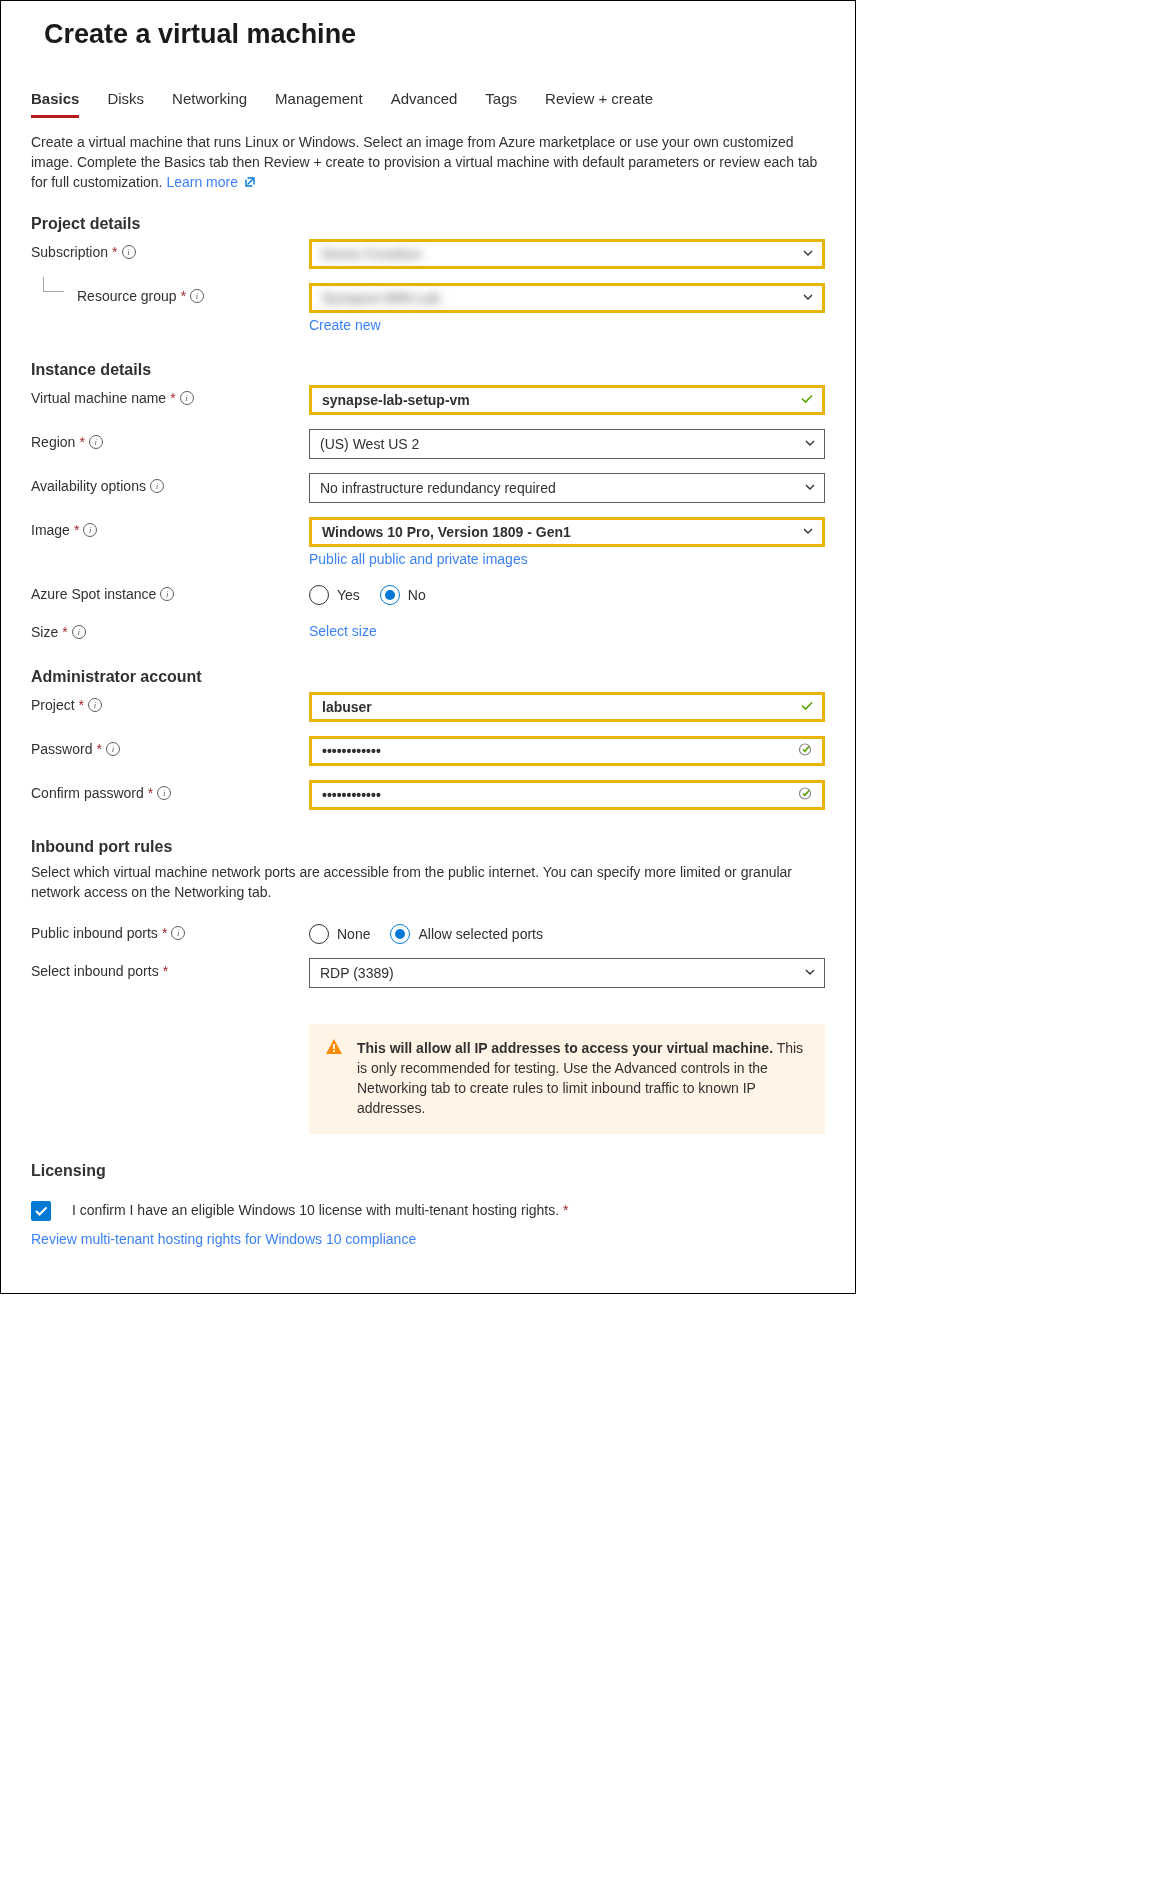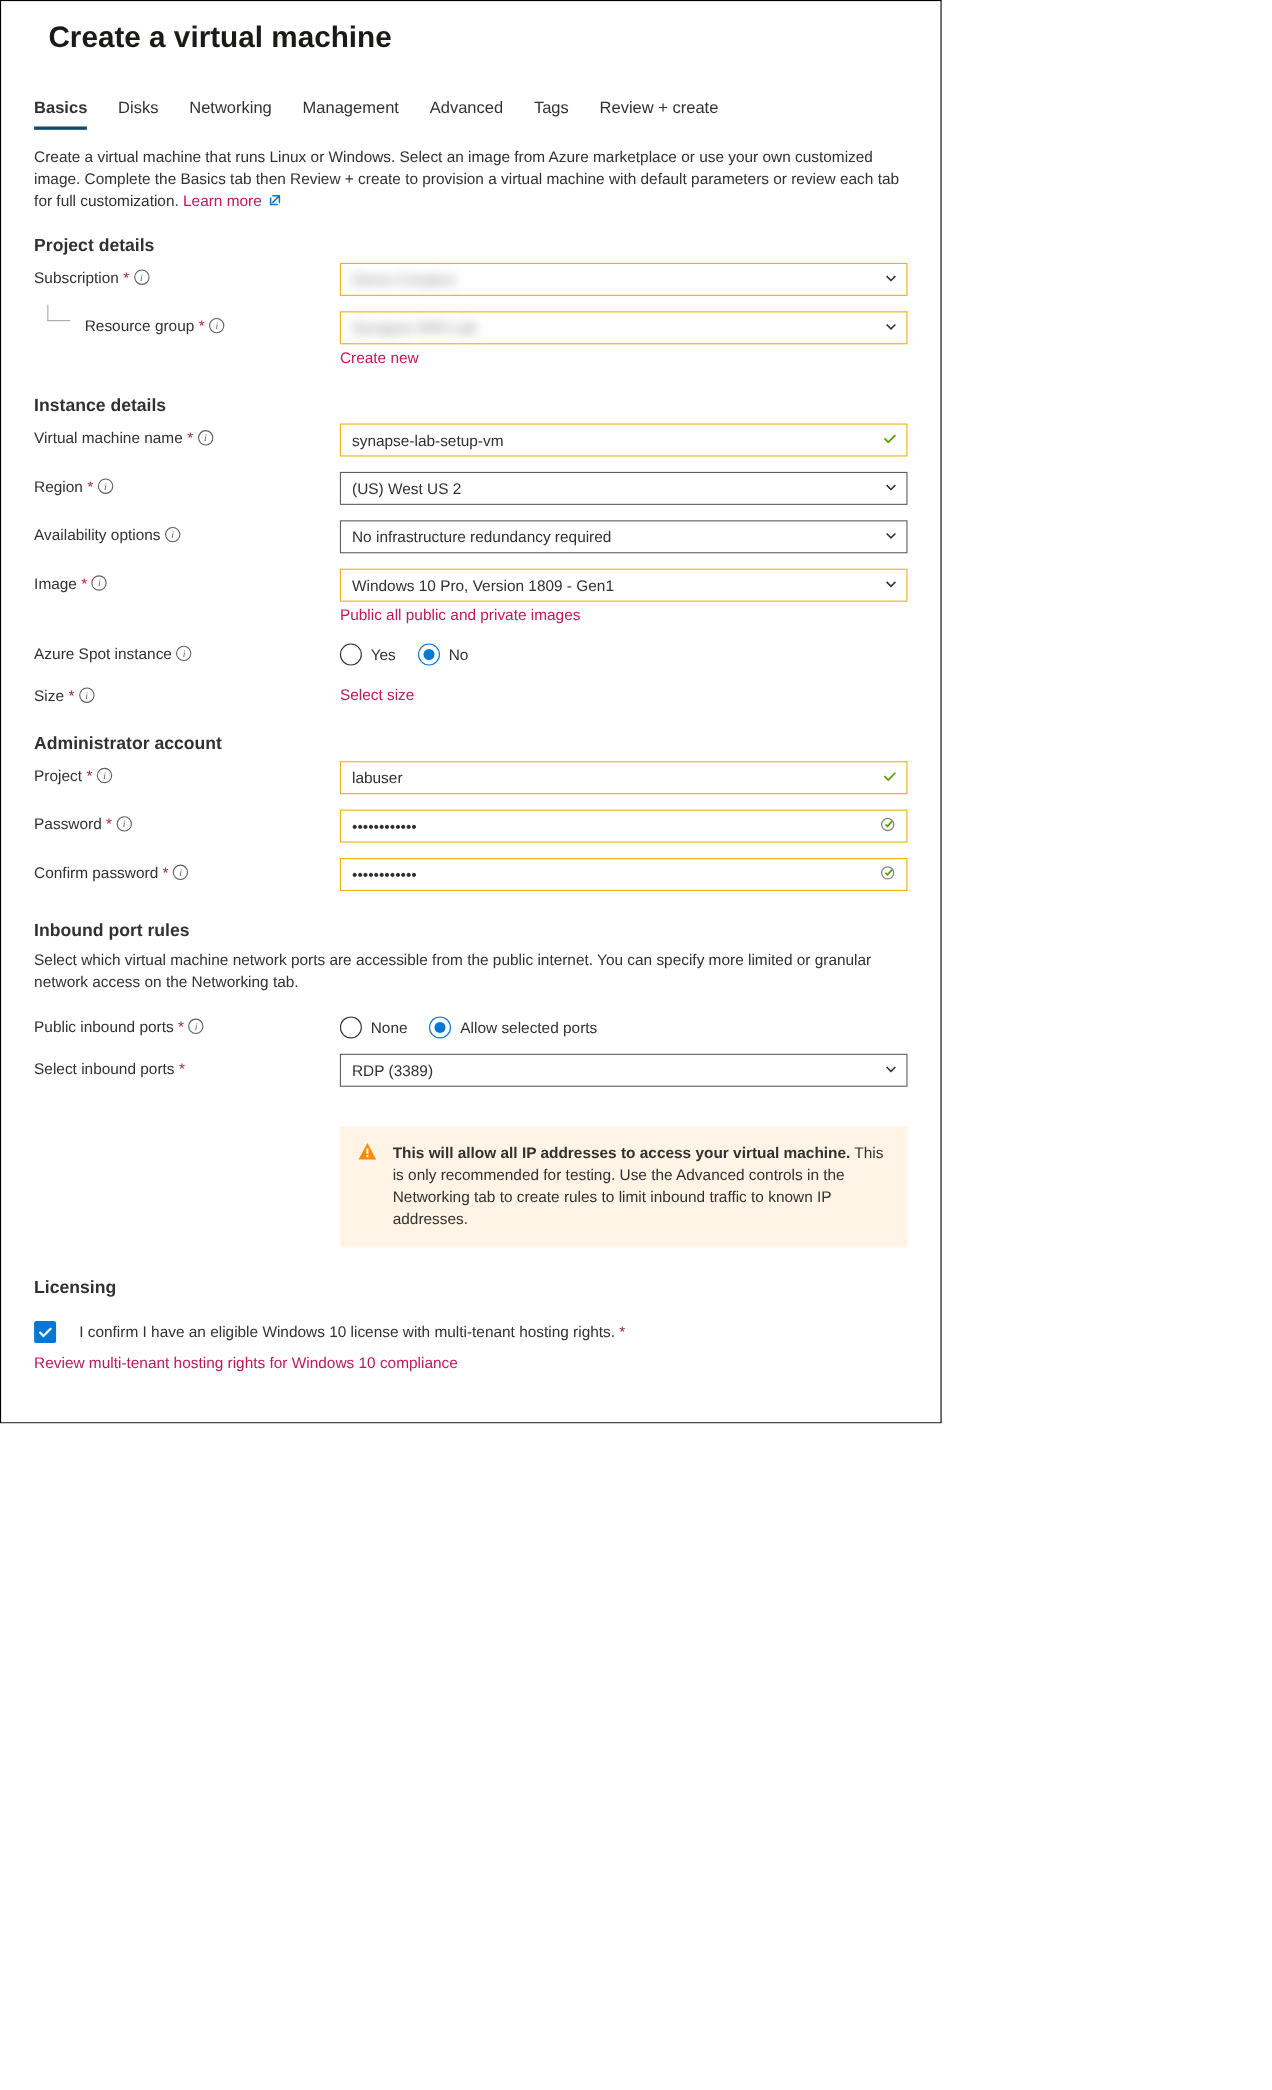--- a/index.html
+++ b/index.html
@@ -29,30 +29,30 @@
     margin-bottom: 14px;
   }
   .tab {
     padding: 0 0 8px 0;
     font-size: 15px;
     color: #323130;
     cursor: pointer;
   }
   .tab.active {
     font-weight: 600;
-    border-bottom: 3px solid #0c4a6e;
+    border-bottom: 3px solid #b91c1c;
   }
   .intro {
     font-size: 14px;
     line-height: 20px;
     color: #323130;
     margin-bottom: 22px;
   }
   .link {
-    color: #be185d;
+    color: #3b82f6;
     text-decoration: none;
     cursor: pointer;
   }
   .ext-icon {
     display: inline-block;
     vertical-align: -1px;
     margin-left: 2px;
   }
   h2.section-title {
     font-size: 16px;
@@ -117,21 +117,22 @@
     padding: 0 28px 0 10px;
     font-size: 14px;
     font-family: inherit;
     background: #fff;
     position: relative;
     display: flex;
     align-items: center;
     cursor: pointer;
   }
   .select.purple, .text-input.purple {
-    border: 1px solid #eab308;
+    border: 3px solid #eab308;
+    font-weight: bold;
   }
   .select .chevron {
     position: absolute;
     right: 8px;
     top: 50%;
     transform: translateY(-50%);
   }
   .text-input { cursor: text; }
   .text-input .check {
     position: absolute;

